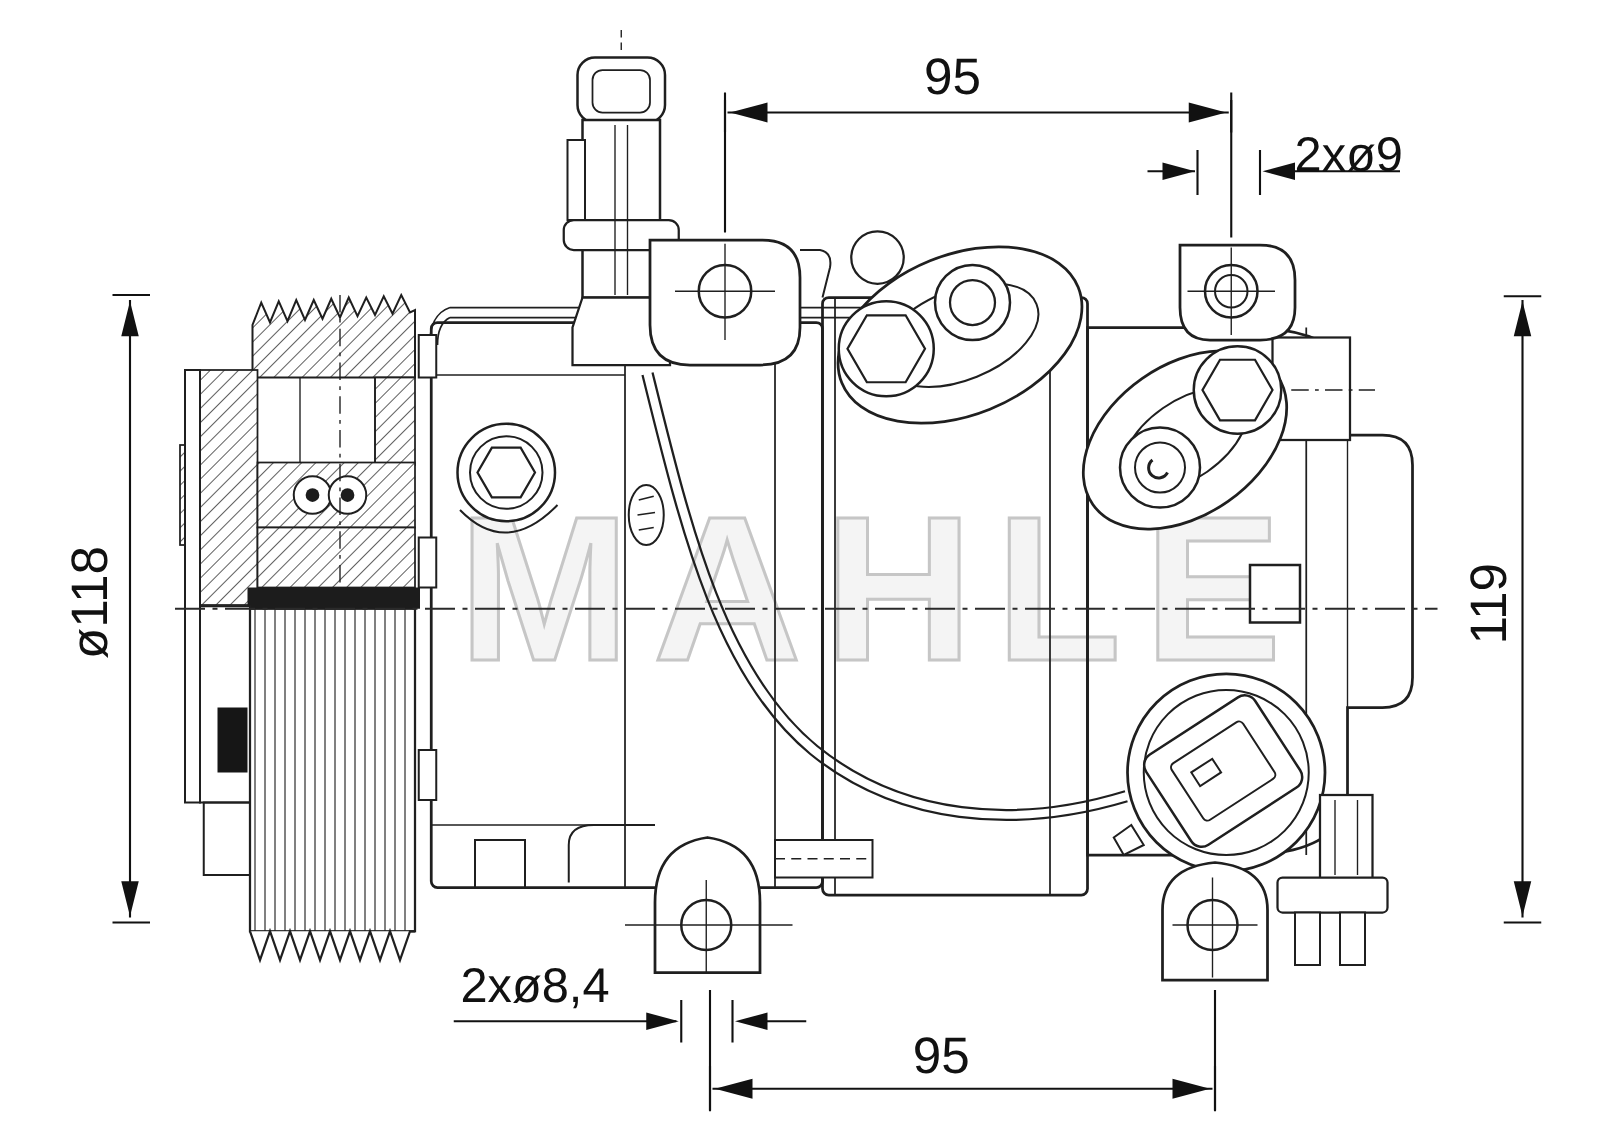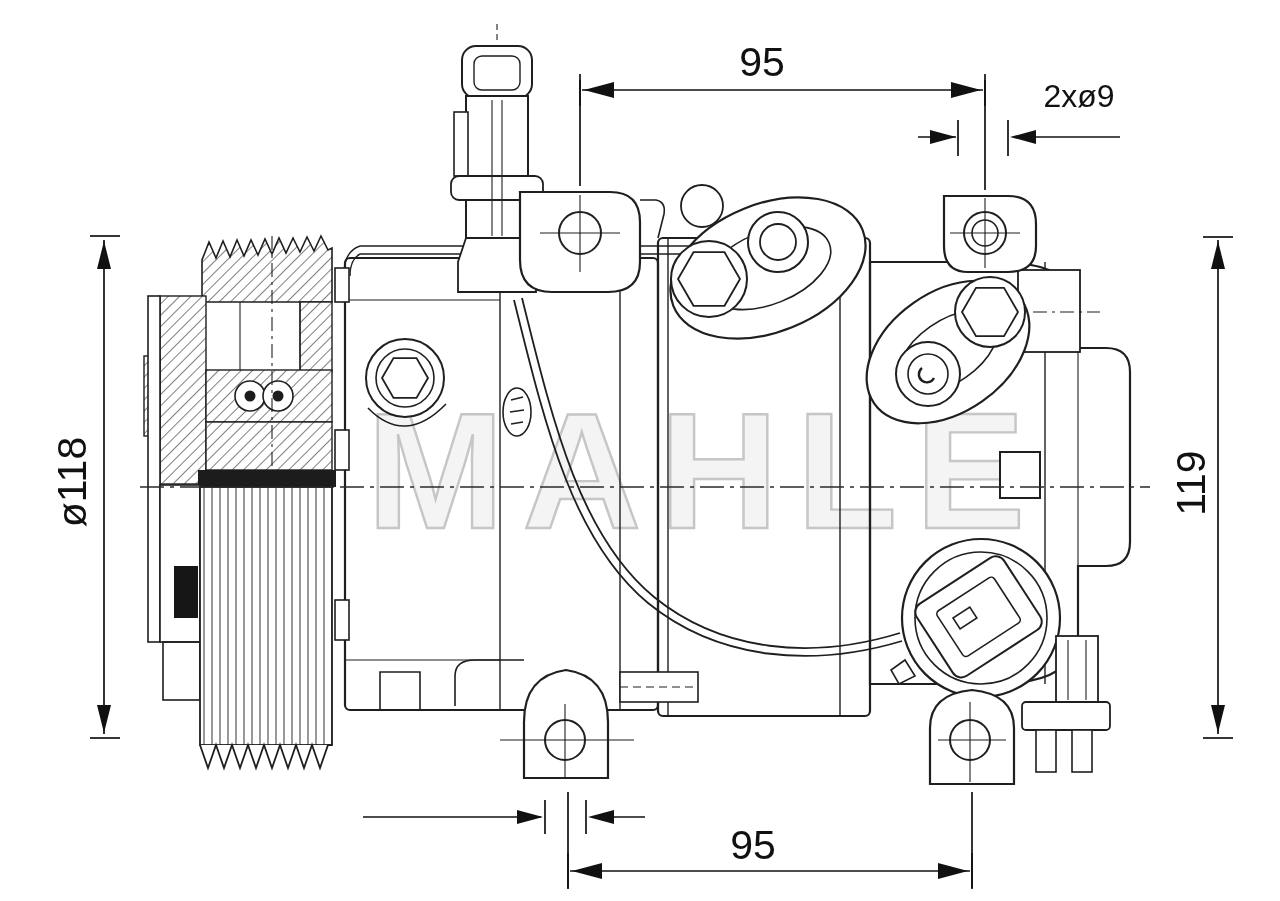--- a/index.html
+++ b/index.html
@@ -256,21 +256,22 @@
         <line class="dimline" x1="972" y1="853" x2="972" y2="889"></line>
         <line class="dimline" x1="570" y1="871" x2="970" y2="871"></line>
         <polygon class="dimarrow" points="572,871 602,863 602,879"></polygon>
         <polygon class="dimarrow" points="968,871 938,863 938,879"></polygon>
       </g>
     </g>
   </svg>
 
   <div class="dim-label" style="left:762px;top:62px;">95</div>
 
-  <div class="dim-label" style="left:1079px;top:96px;font-size:32px;">2xø9</div>
+  <div class="dim-label" style="left:1079px;top:124px;font-size:39px;">2xø9</div>
 
   <div class="dim-label rot" style="left:72px;top:482px;">ø118</div>
 
   <div class="dim-label rot" style="left:1191px;top:483px;">119</div>
 
+  <div class="dim-label" style="left:428px;top:789px;font-size:39px;">2xø8,4</div>
 
   <div class="dim-label" style="left:753px;top:845px;">95</div>
 </div>
 
 </body></html>

